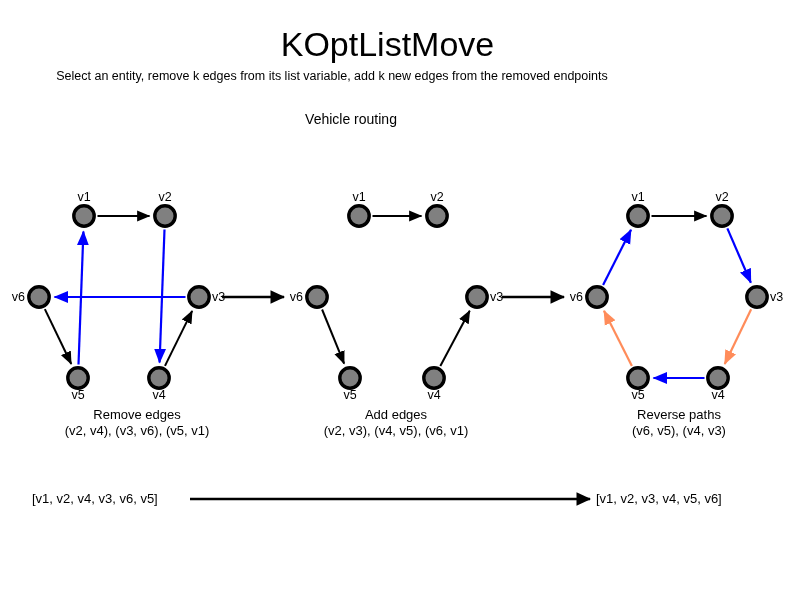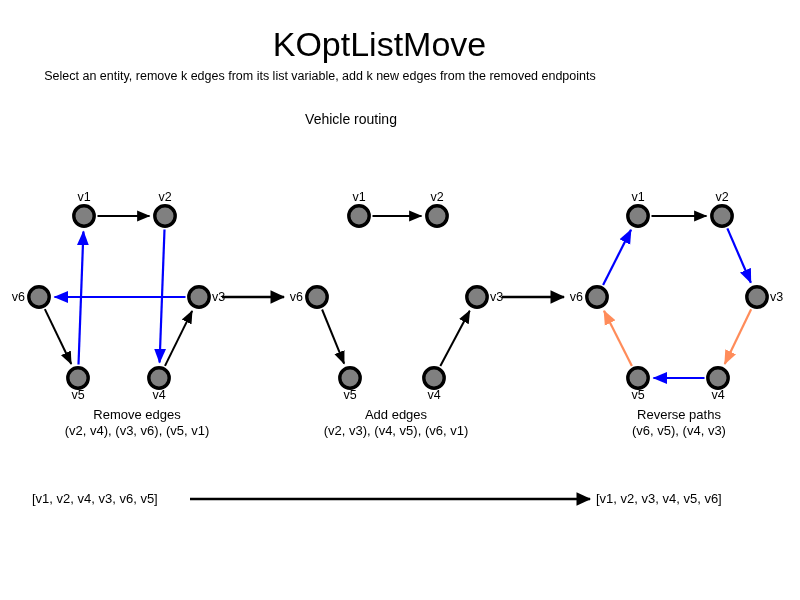--- a/index.html
+++ b/index.html
@@ -15,32 +15,33 @@
     color: #000000;
   }
   #stage {
     position: relative;
     width: 800px;
     height: 600px;
     background: #ffffff;
   }
   .title {
     position: absolute;
-    left: 12px;
+    left: 0;
     top: 24px;
     width: 735px;
     text-align: center;
     font-size: 34px;
     font-weight: normal;
     letter-spacing: 0px;
     line-height: 40px;
+    padding-left: 20px;
   }
   .subtitle {
     position: absolute;
-    left: 0;
+    left: 12px;
     top: 68px;
     width: 640px;
     text-align: center;
     font-size: 12.5px;
     line-height: 16px;
   }
   .scene-label {
     position: absolute;
     left: 0;
     top: 110px;

